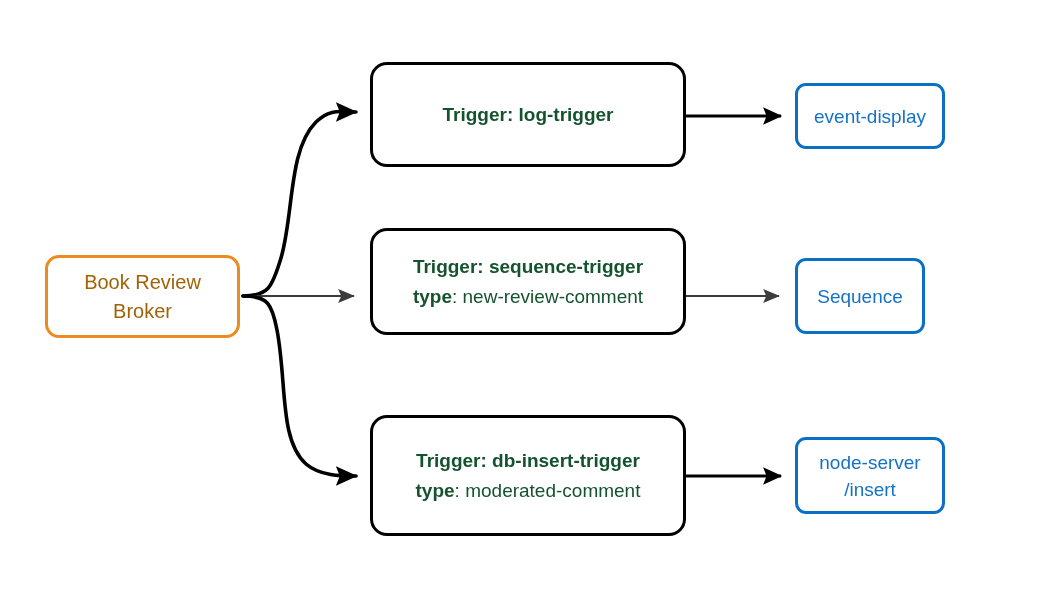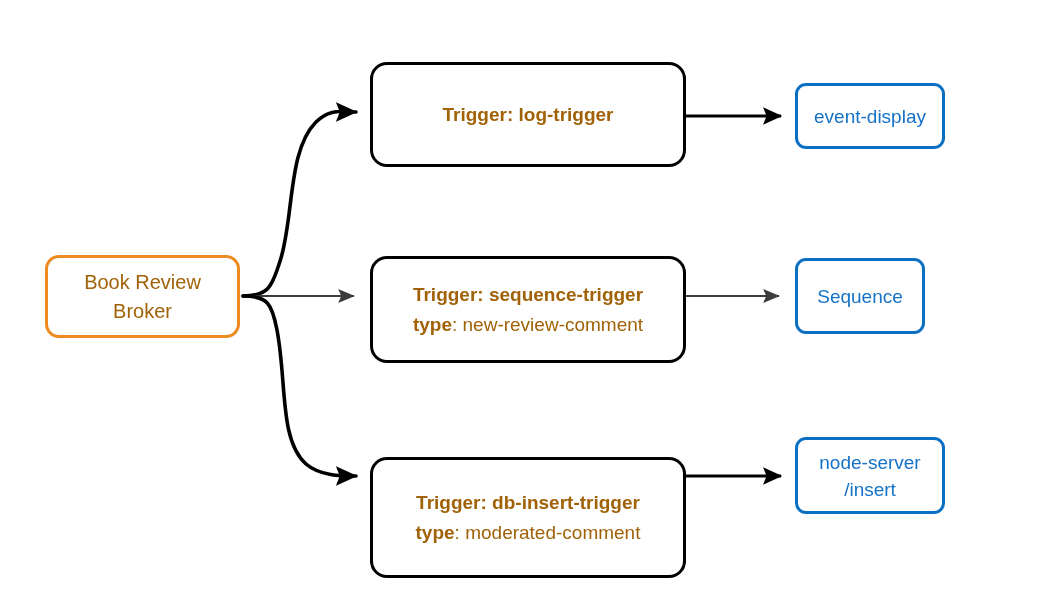--- a/index.html
+++ b/index.html
@@ -47,21 +47,21 @@
     font-weight: 400;
   }
   .node-source .line {
     white-space: nowrap;
   }
 
   
   .node-trigger {
     border: 3px solid #000000;
     border-radius: 17px;
-    color: #a16207;
+    color: #14532d;
     font-size: 19px;
     line-height: 30px;
   }
   .node-trigger .line {
     white-space: nowrap;
   }
   .node-trigger .b {
     font-weight: bold;
   }
   .node-trigger .n {
@@ -114,30 +114,30 @@
     <span class="line">Book Review</span>
     <span class="line">Broker</span>
   </div>
 
   <div class="node node-trigger" style="left:370px; top:62px; width:316px; height:105px;">
     <span class="line">
       <span class="b">Trigger: log-trigger</span>
     </span>
   </div>
 
-  <div class="node node-trigger" style="left:370px; top:256px; width:316px; height:107px;">
+  <div class="node node-trigger" style="left:370px; top:228px; width:316px; height:107px;">
     <span class="line">
       <span class="b">Trigger: sequence-trigger</span>
     </span>
     <span class="line">
       <span class="b">type</span><span class="n">: new-review-comment</span>
     </span>
   </div>
 
-  <div class="node node-trigger" style="left:370px; top:415px; width:316px; height:121px;margin-top:42px;">
+  <div class="node node-trigger" style="left:370px; top:415px; width:316px; height:121px;">
     <span class="line">
       <span class="b">Trigger: db-insert-trigger</span>
     </span>
     <span class="line">
       <span class="b">type</span><span class="n">: moderated-comment</span>
     </span>
   </div>
 
   <div class="node node-target" style="left:795px; top:83px; width:150px; height:66px;">
     <span class="line">event-display</span>

